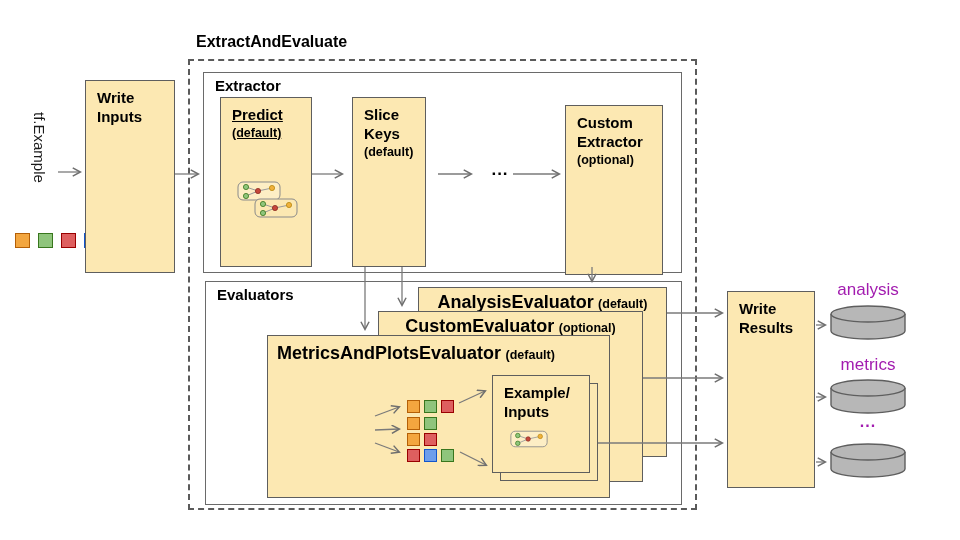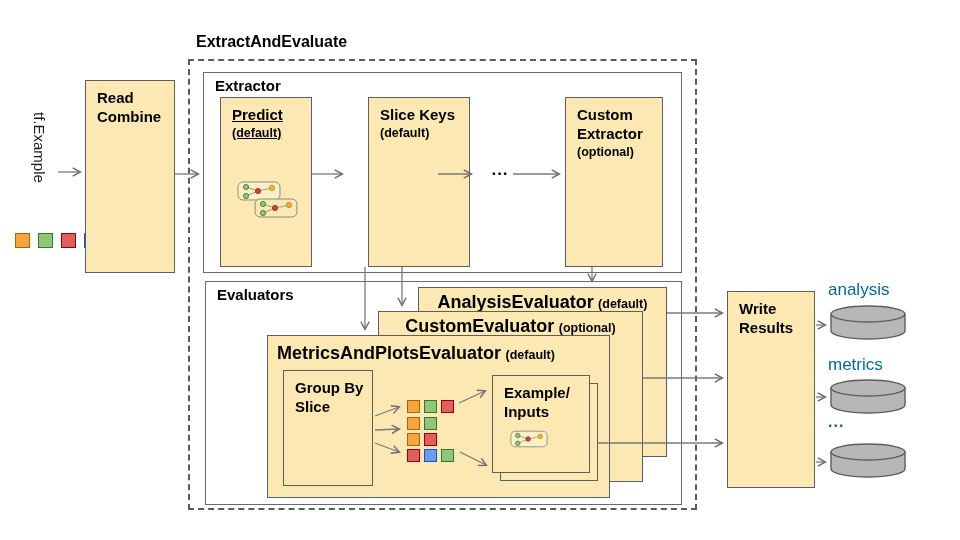--- a/index.html
+++ b/index.html
@@ -24,22 +24,22 @@
   .input-squares .sq { width:15px; height:15px; }
   .sq { box-sizing:border-box; border:1px solid; }
   .sq-orange { background:#F3A63F; border-color:#B45F06; }
   .sq-green  { background:#8FC57C; border-color:#38761D; }
   .sq-red    { background:#DE5F5F; border-color:#990000; }
   .sq-blue   { background:#6D9EEB; border-color:#1155CC; }
   
   #read-inputs      { left:85px;  top:80px; width:90px; height:193px; }
   #extractors-container { left:203px; top:72px; width:479px; height:201px; }
   #predict          { left:220px; top:97px; width:92px; height:170px;text-decoration:underline; }
-  #slice-keys       { left:368px; top:97px; width:102px; height:170px; }
-  #custom-extractor { left:565px; top:97px; width:98px; height:170px; }
+  #slice-keys       { left:352px; top:97px; width:74px; height:170px; }
+  #custom-extractor { left:565px; top:105px; width:98px; height:170px; }
   .ellipsis-h { position:absolute; left:478px; top:160px; width:44px; text-align:center;
     font-size:17px; font-weight:bold; letter-spacing:1px; }
   
   #evaluators-container { left:205px; top:281px; width:477px; height:224px; }
   #analysis-evaluator { left:418px; top:287px; width:249px; height:170px; }
   #custom-evaluator   { left:378px; top:311px; width:265px; height:171px; }
   #metrics-evaluator  { left:267px; top:335px; width:343px; height:163px; }
   .eval-header-center { text-align:center; margin-top:4px; white-space:nowrap; }
   .eval-header-left   { text-align:left; margin:7px 0 0 9px; white-space:nowrap; }
   .eval-name { font-size:18px; font-weight:bold; }
@@ -56,21 +56,21 @@
   
   #write-results { left:727px; top:291px; width:88px; height:197px; }
   .icon { position:absolute; }
   #predict-icon-1 { left:237px; top:181px; }
   #predict-icon-2 { left:254px; top:198px; }
   #compute-icon   { left:510px; top:430px; }
   .cyl { position:absolute; width:80px; height:38px; }
   #cyl-1 { left:828px; top:304px; }
   #cyl-2 { left:828px; top:378px; }
   #cyl-3 { left:828px; top:442px; }
-  .cyl-label { position:absolute; left:828px; width:80px; text-align:left; font-size:17px; color:#0369a1; }
+  .cyl-label { position:absolute; left:828px; width:80px; text-align:center; font-size:17px; color:#a21caf; }
   #label-analysis { top:280px; }
   #label-metrics  { top:355px; }
   #label-more     { top:413px; font-weight:bold; font-size:16px; letter-spacing:1px; }
   .arrows-overlay { position:absolute; left:0; top:0; width:960px; height:540px;
     pointer-events:none; z-index:50; }
 </style>
 </head>
 <body>
 
 <div class="canvas">
@@ -80,21 +80,21 @@
 
   <div class="tf-example">tf.Example</div>
   <div class="input-squares">
       <div class="sq sq-orange"></div>
       <div class="sq sq-green"></div>
       <div class="sq sq-red"></div>
       <div class="sq sq-blue"></div>
     </div>
 
   <div class="box box-pad" id="read-inputs">
-    <div class="box-name">Read Combine</div>
+    <div class="box-name">Write Inputs</div>
   </div>
 
   <div class="container" id="extractors-container">
     <div class="container-label">Extractor</div>
   </div>
 
   <div class="box box-pad" id="predict">
     <div class="box-name">Predict</div>
     <div class="box-sub">(default)</div>
   </div>
@@ -146,23 +146,20 @@
     </div>
   </div>
 
   <div class="box" id="metrics-evaluator">
     <div class="eval-header-left">
       <span class="eval-name">MetricsAndPlotsEvaluator</span>
       <span class="eval-sub">(default)</span>
     </div>
   </div>
 
-  <div class="box box-pad" id="group-by-slice">
-    <div class="box-name">Group By Slice</div>
-  </div>
 
   <div class="grid-row" id="grid-row-1">
       <div class="sq sq-orange"></div>
       <div class="sq sq-green"></div>
       <div class="sq sq-red"></div>
     </div>
   <div class="grid-row" id="grid-row-2">
       <div class="sq sq-orange"></div>
       <div class="sq sq-green"></div>
     </div>

